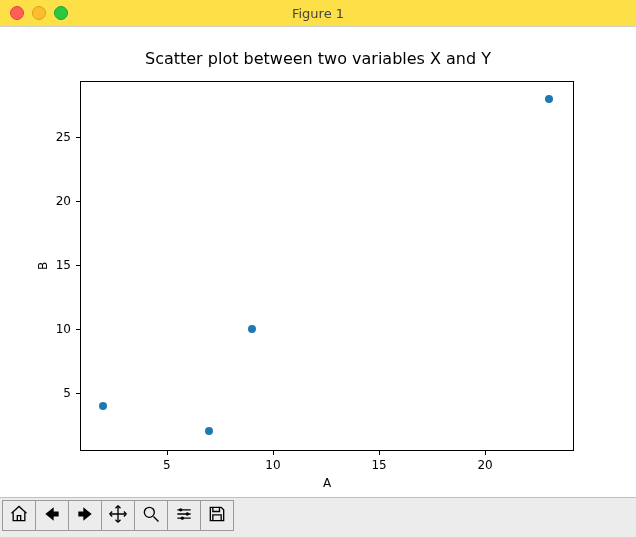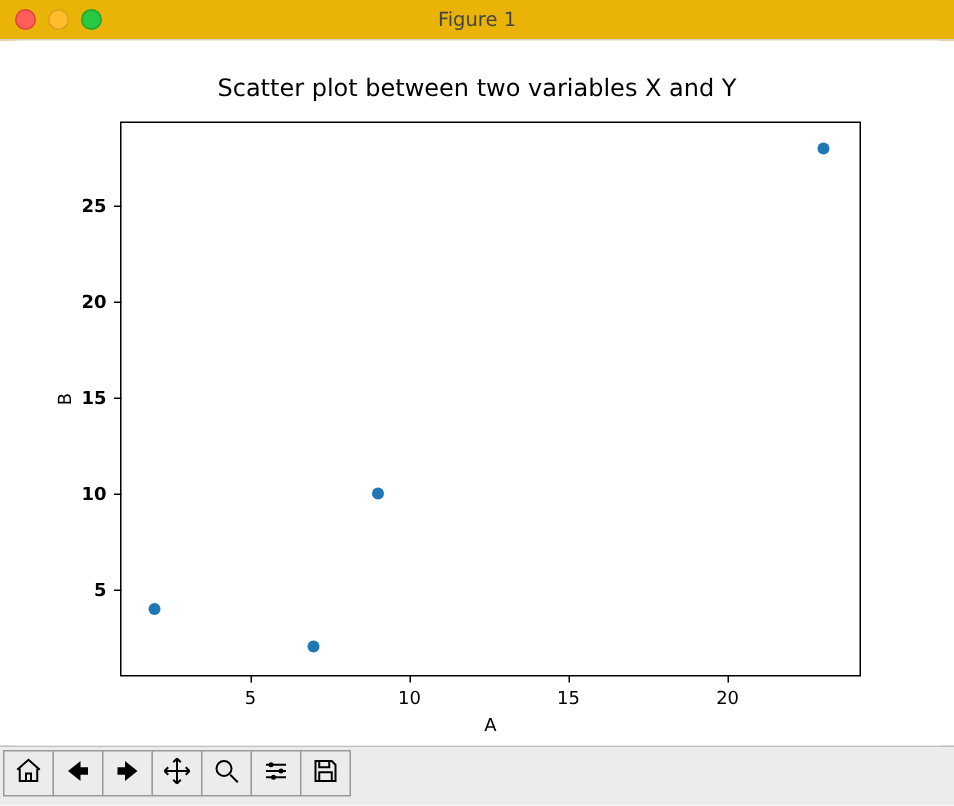--- a/index.html
+++ b/index.html
@@ -13,21 +13,21 @@
   }
   .window {
     width: 636px;
     height: 537px;
     display: flex;
     flex-direction: column;
     background: #ffffff;
   }
   .titlebar {
     height: 26px;
-    background: #eab308;
+    background: #fde047;
     border-bottom: 1px solid #cfcfcf;
     display: flex;
     align-items: center;
     position: relative;
   }
   .traffic-lights {
     display: flex;
     gap: 8px;
     margin-left: 10px;
   }
@@ -93,21 +93,20 @@
   }
   .ytick-label {
     position: absolute;
     font-size: 12px;
     color: #000;
     transform: translateY(-50%);
     right: 100%;
     margin-right: 10px;
     white-space: nowrap;
     text-align: right;
-    font-weight: bold;
   }
 
   .xlabel {
     position: absolute;
     left: 50%;
     transform: translateX(-50%);
     bottom: -40px;
     font-size: 12px;
     color: #000;
   }

